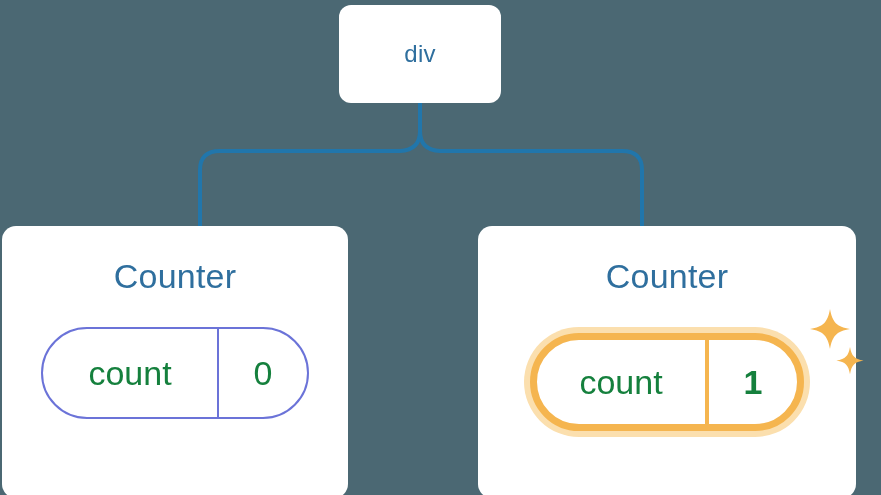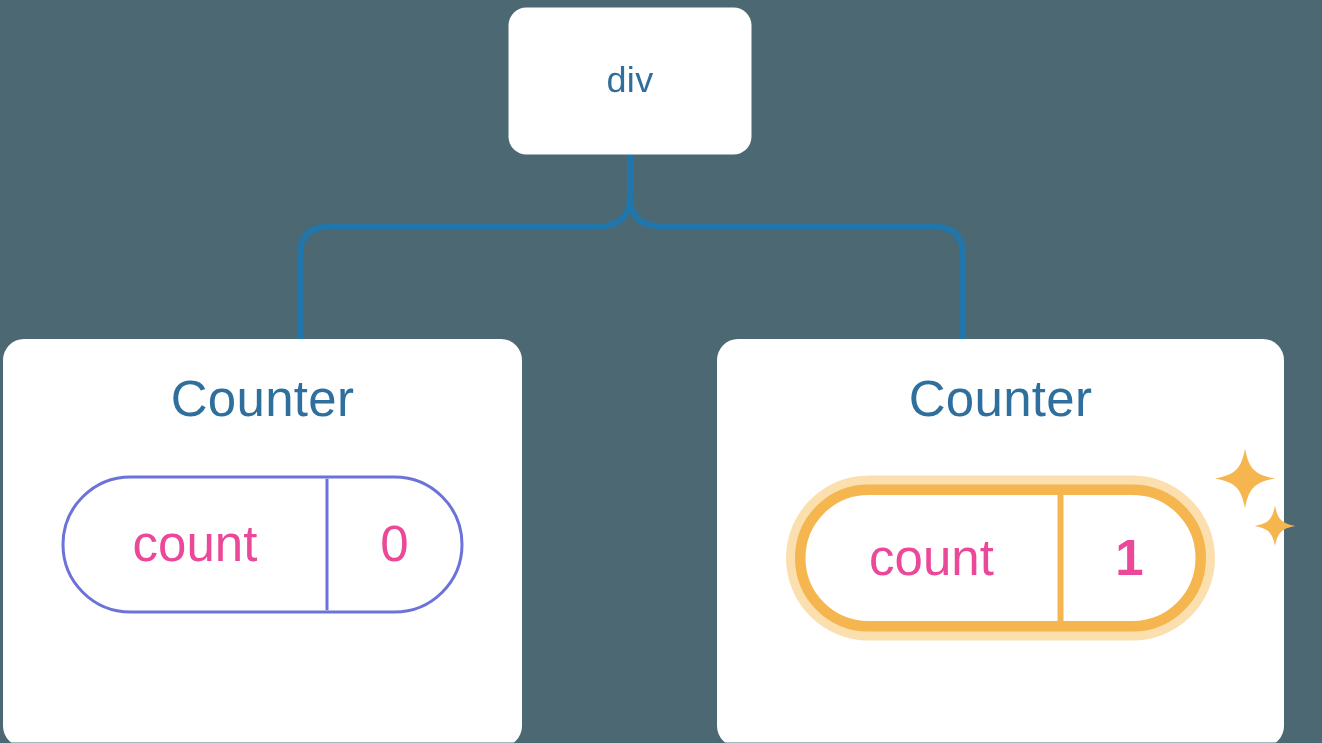--- a/index.html
+++ b/index.html
@@ -70,21 +70,21 @@
   .card-right {
     left: 478px;
     top: 226px;
     width: 378px;
     height: 272px;
   }
   .card-title {
     font-size: 34px;
     color: #2f6f9e;
     line-height: 1;
-    margin-top: 23px;
+    margin-top: 33px;
     letter-spacing: 0.2px;
   }
 
   
   .pill-wrap {
     position: relative;
     margin-top: 34px;
     display: flex;
     align-items: center;
     justify-content: center;
@@ -100,21 +100,21 @@
     width: 268px;
     height: 92px;
     border: 2px solid #6b73d8;
   }
   .pill-key,
   .pill-val {
     display: flex;
     align-items: center;
     justify-content: center;
     box-sizing: border-box;
-    color: #ec4899;
+    color: #15803d;
     line-height: 1;
   }
   .pill-plain .pill-key {
     width: 174px;
     font-size: 34px;
   }
   .pill-plain .pill-val {
     flex: 1;
     font-size: 34px;
     border-left: 2px solid #6b73d8;

